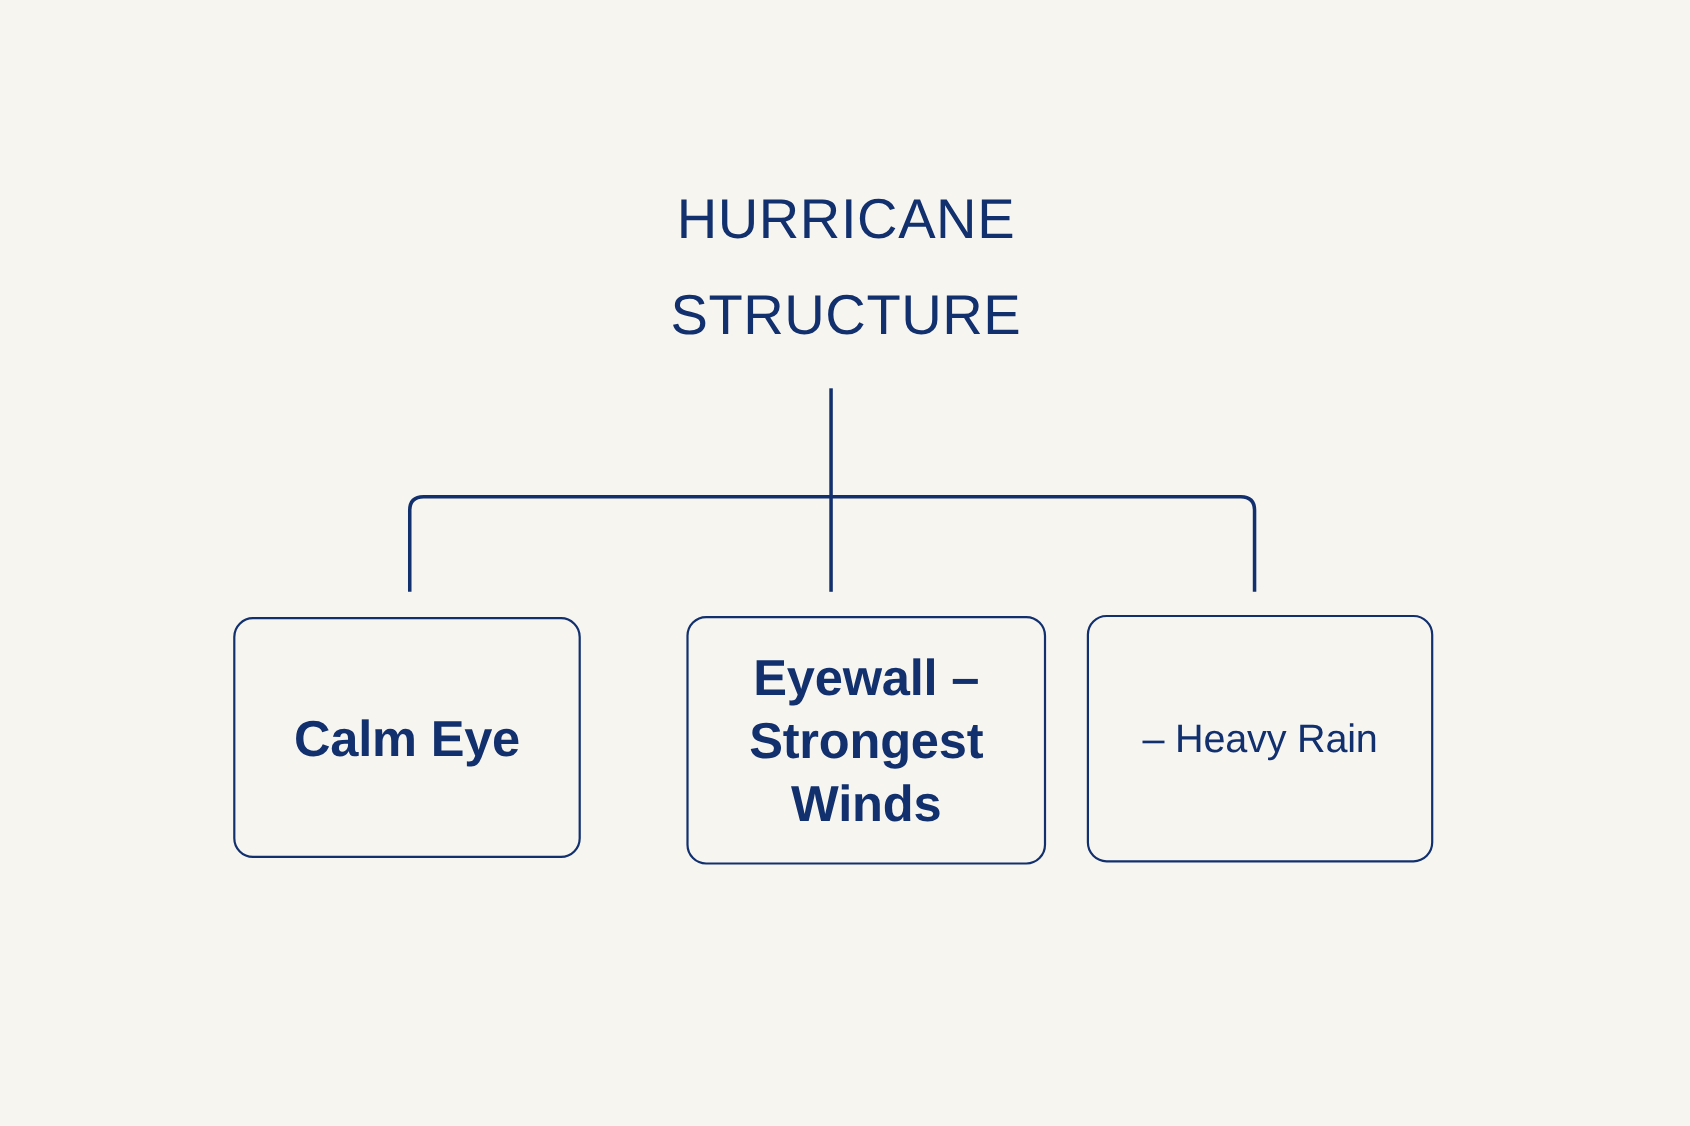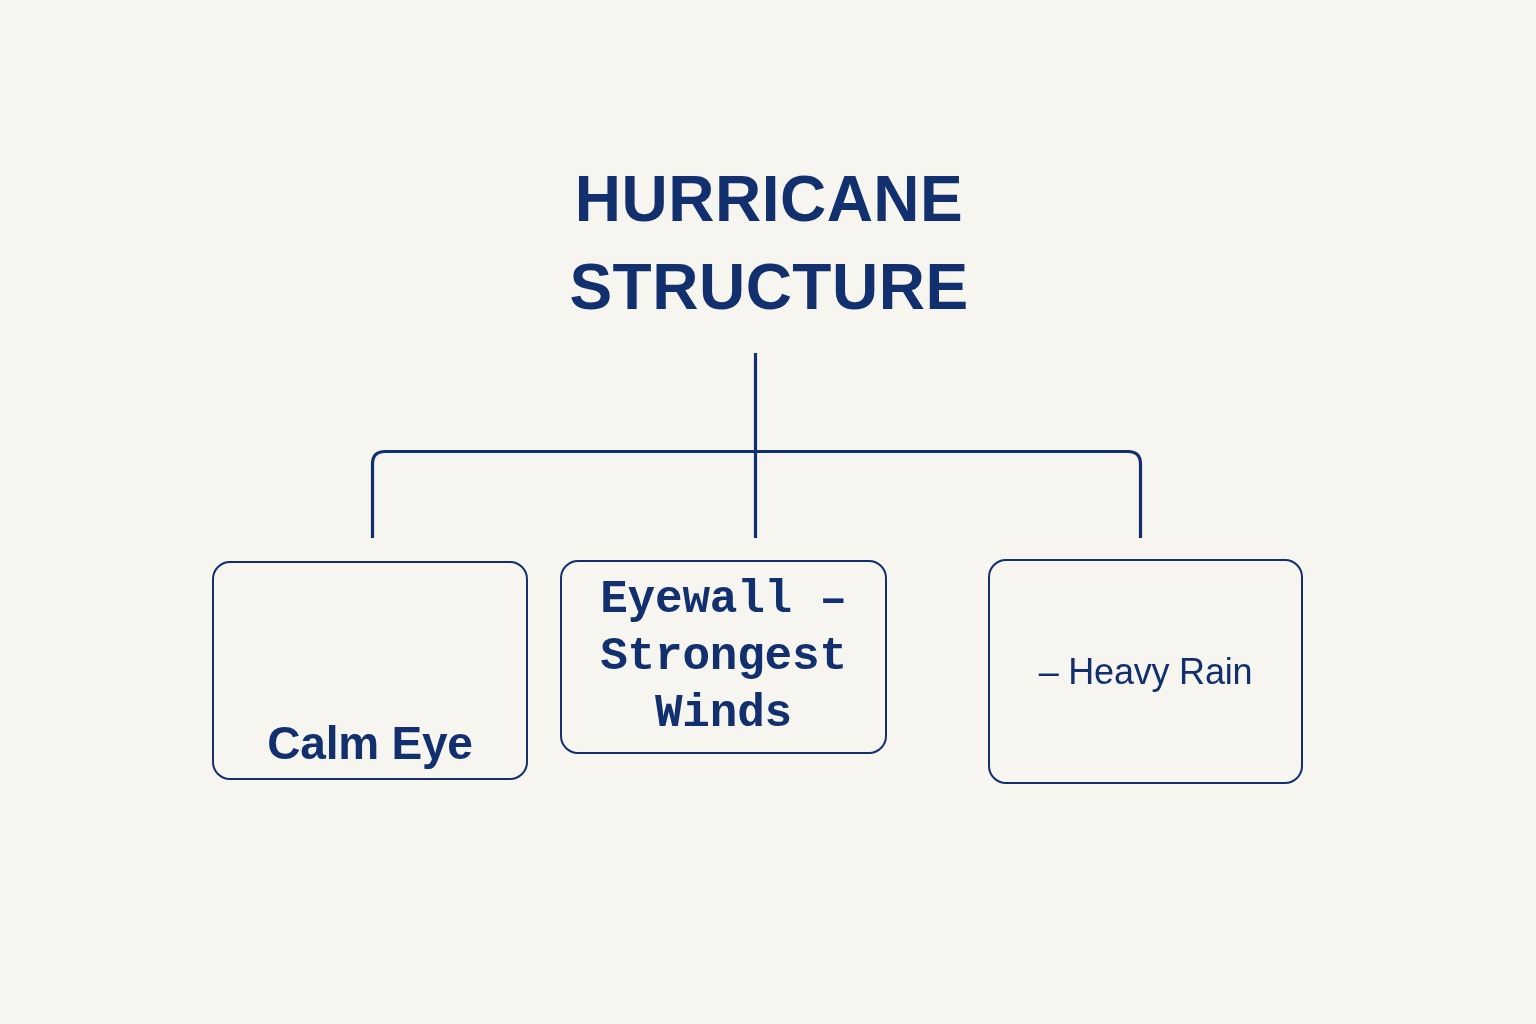--- a/index.html
+++ b/index.html
@@ -20,22 +20,22 @@
   }
 
   
   .title {
     position: absolute;
     left: 0;
     top: 155px;
     width: 1536px;
     text-align: center;
     color: #12306e;
-    font-size: 64px;
-    font-weight: 700;
+    font-size: 51px;
+    font-weight: 400;
     letter-spacing: 0.5px;
     line-height: 88px;
     white-space: pre-line;
     transform: translateX(1px);
   }
 
   
   .connectors {
     position: absolute;
     left: 0;
@@ -69,22 +69,22 @@
   }
   .node .sub {
     font-size: 36px;
     font-weight: 500;
     line-height: 46px;
     letter-spacing: -0.2px;
     margin-top: 0;
   }
   .node .sub:empty { display: none; }
 
-  #node-0 { left: 212px; top: 561px; width: 316px; height: 219px; justify-content: flex-end; }
-  #node-1 { left: 560px; top: 560px; width: 327px; height: 194px; font-family: Liberation Mono, monospace; }
+  #node-0 { left: 212px; top: 561px; width: 316px; height: 219px; }
+  #node-1 { left: 624px; top: 560px; width: 327px; height: 226px; }
   #node-2 { left: 988px; top: 559px; width: 315px; height: 225px; }
 
   #node-1 .headline { line-height: 57px; }
   #node-2 .headline { line-height: 56px; }
 </style>
 </head>
 <body>
 
 <div id="stage">
 

